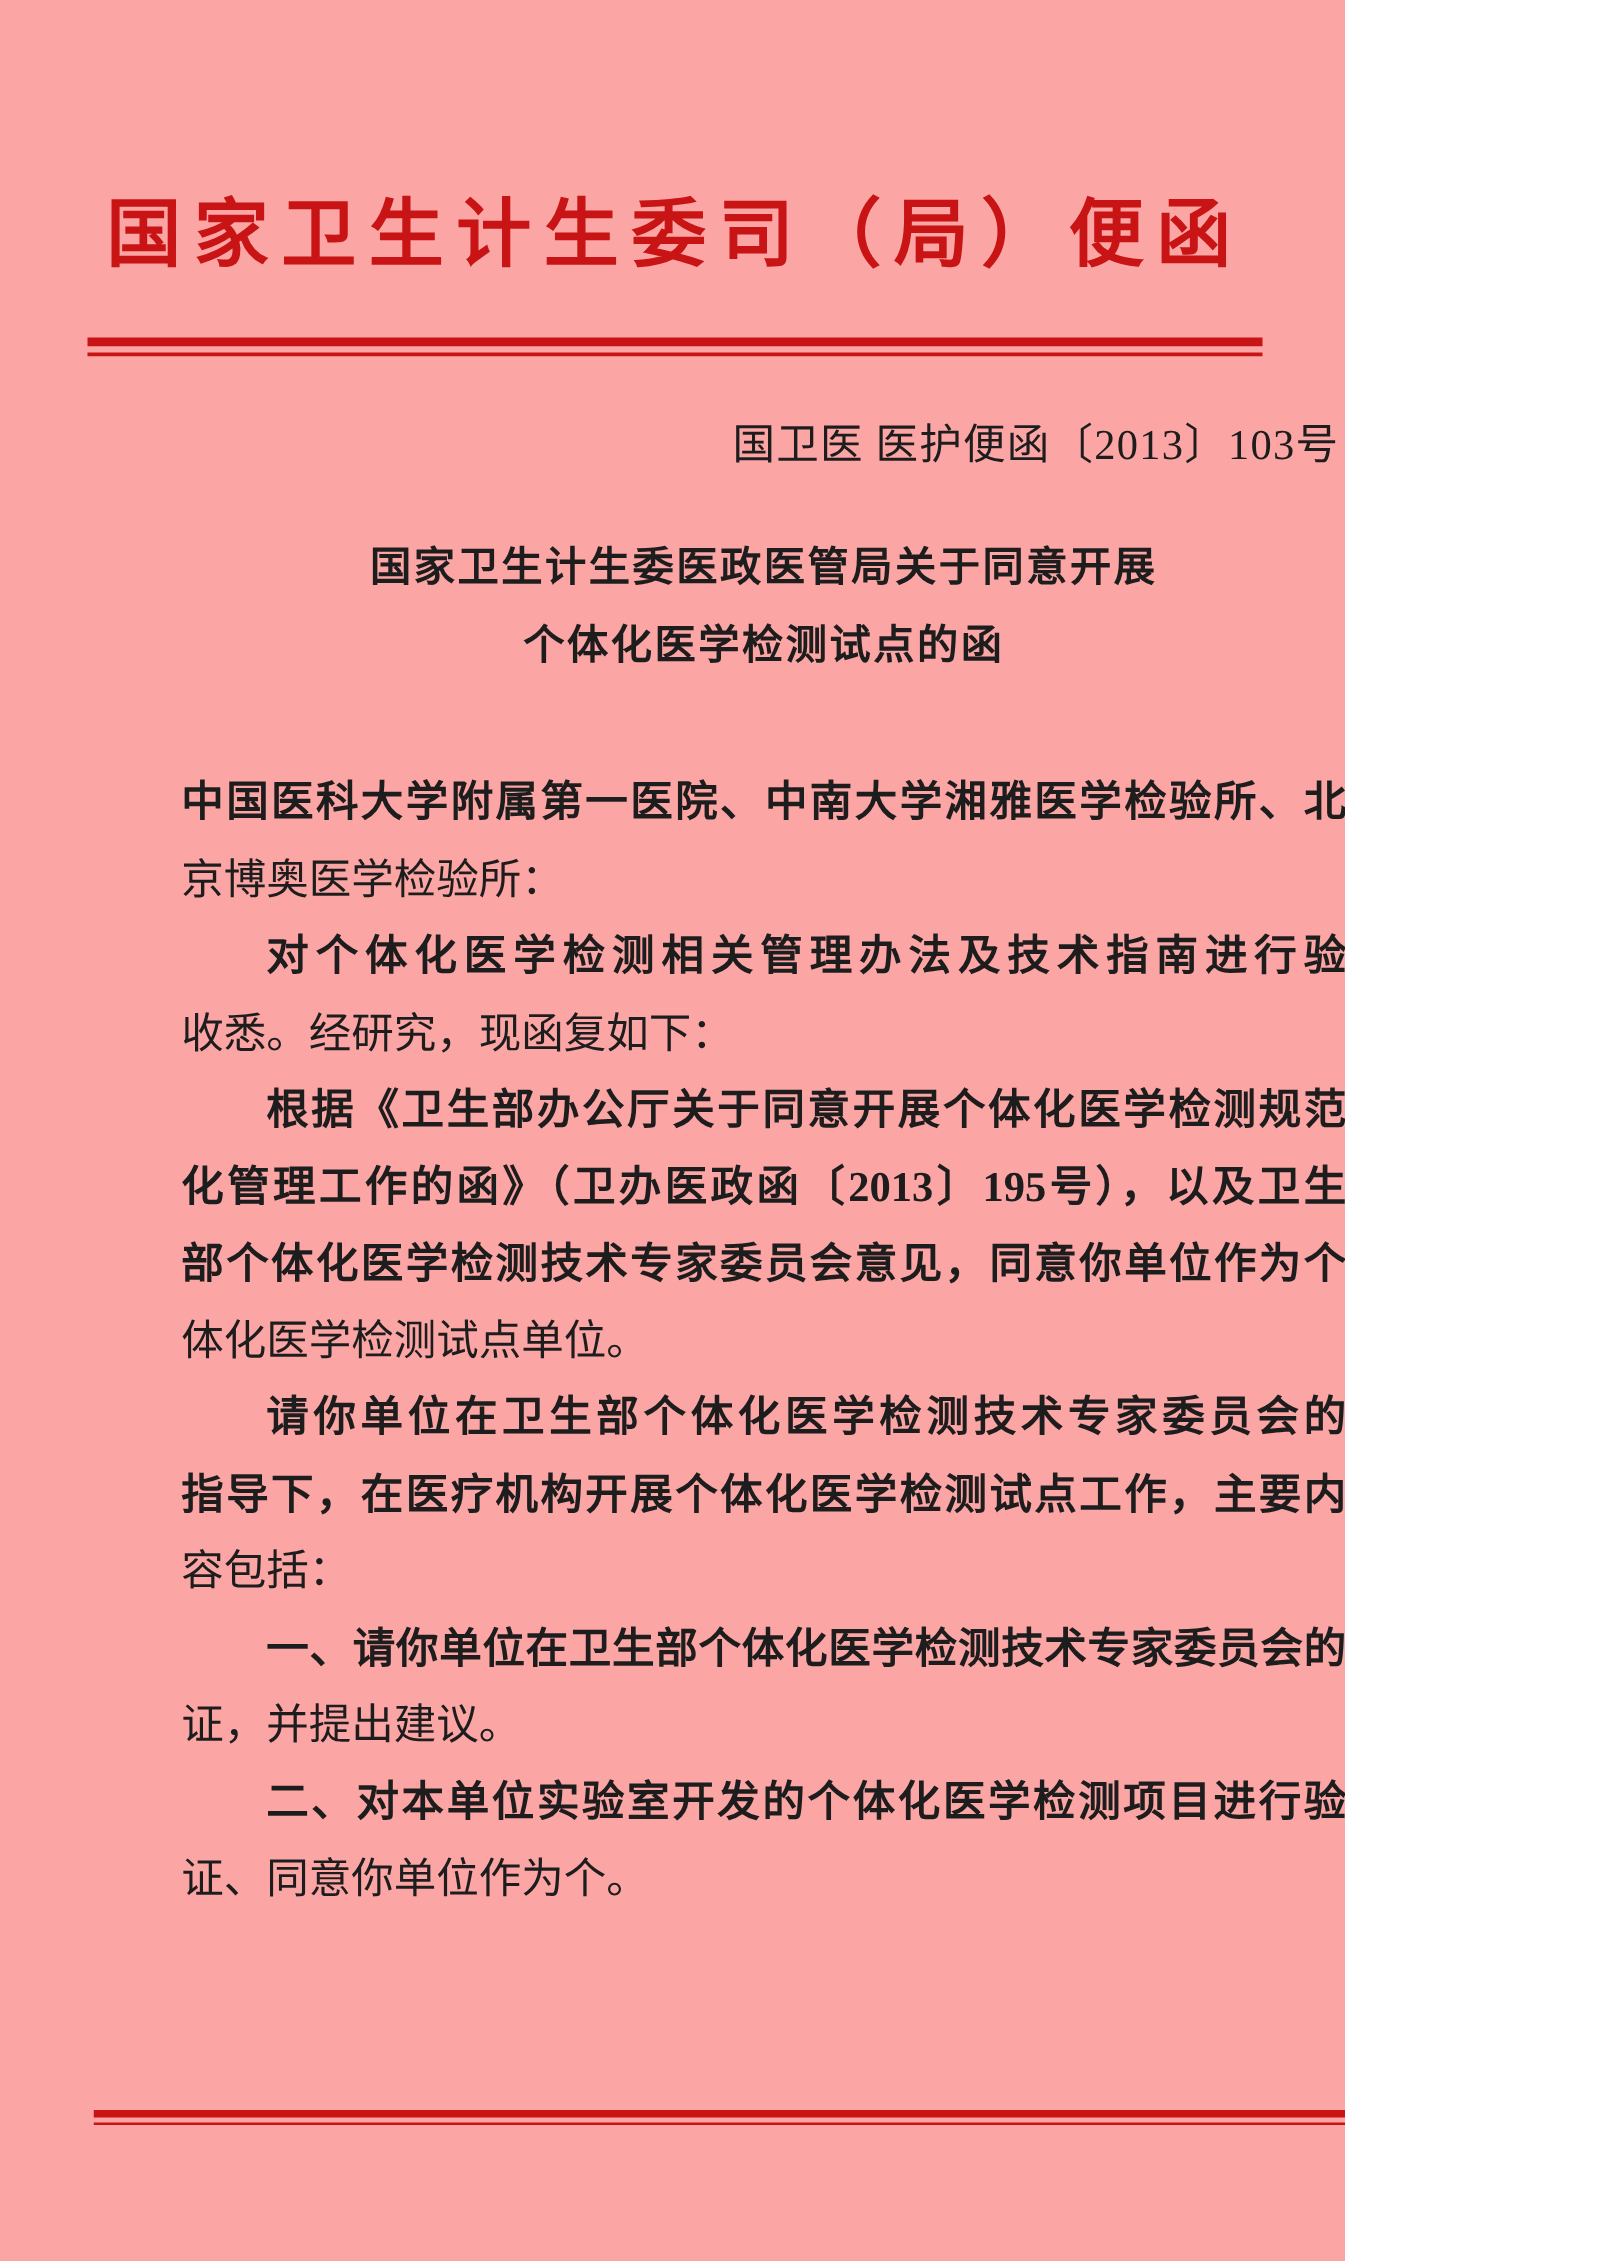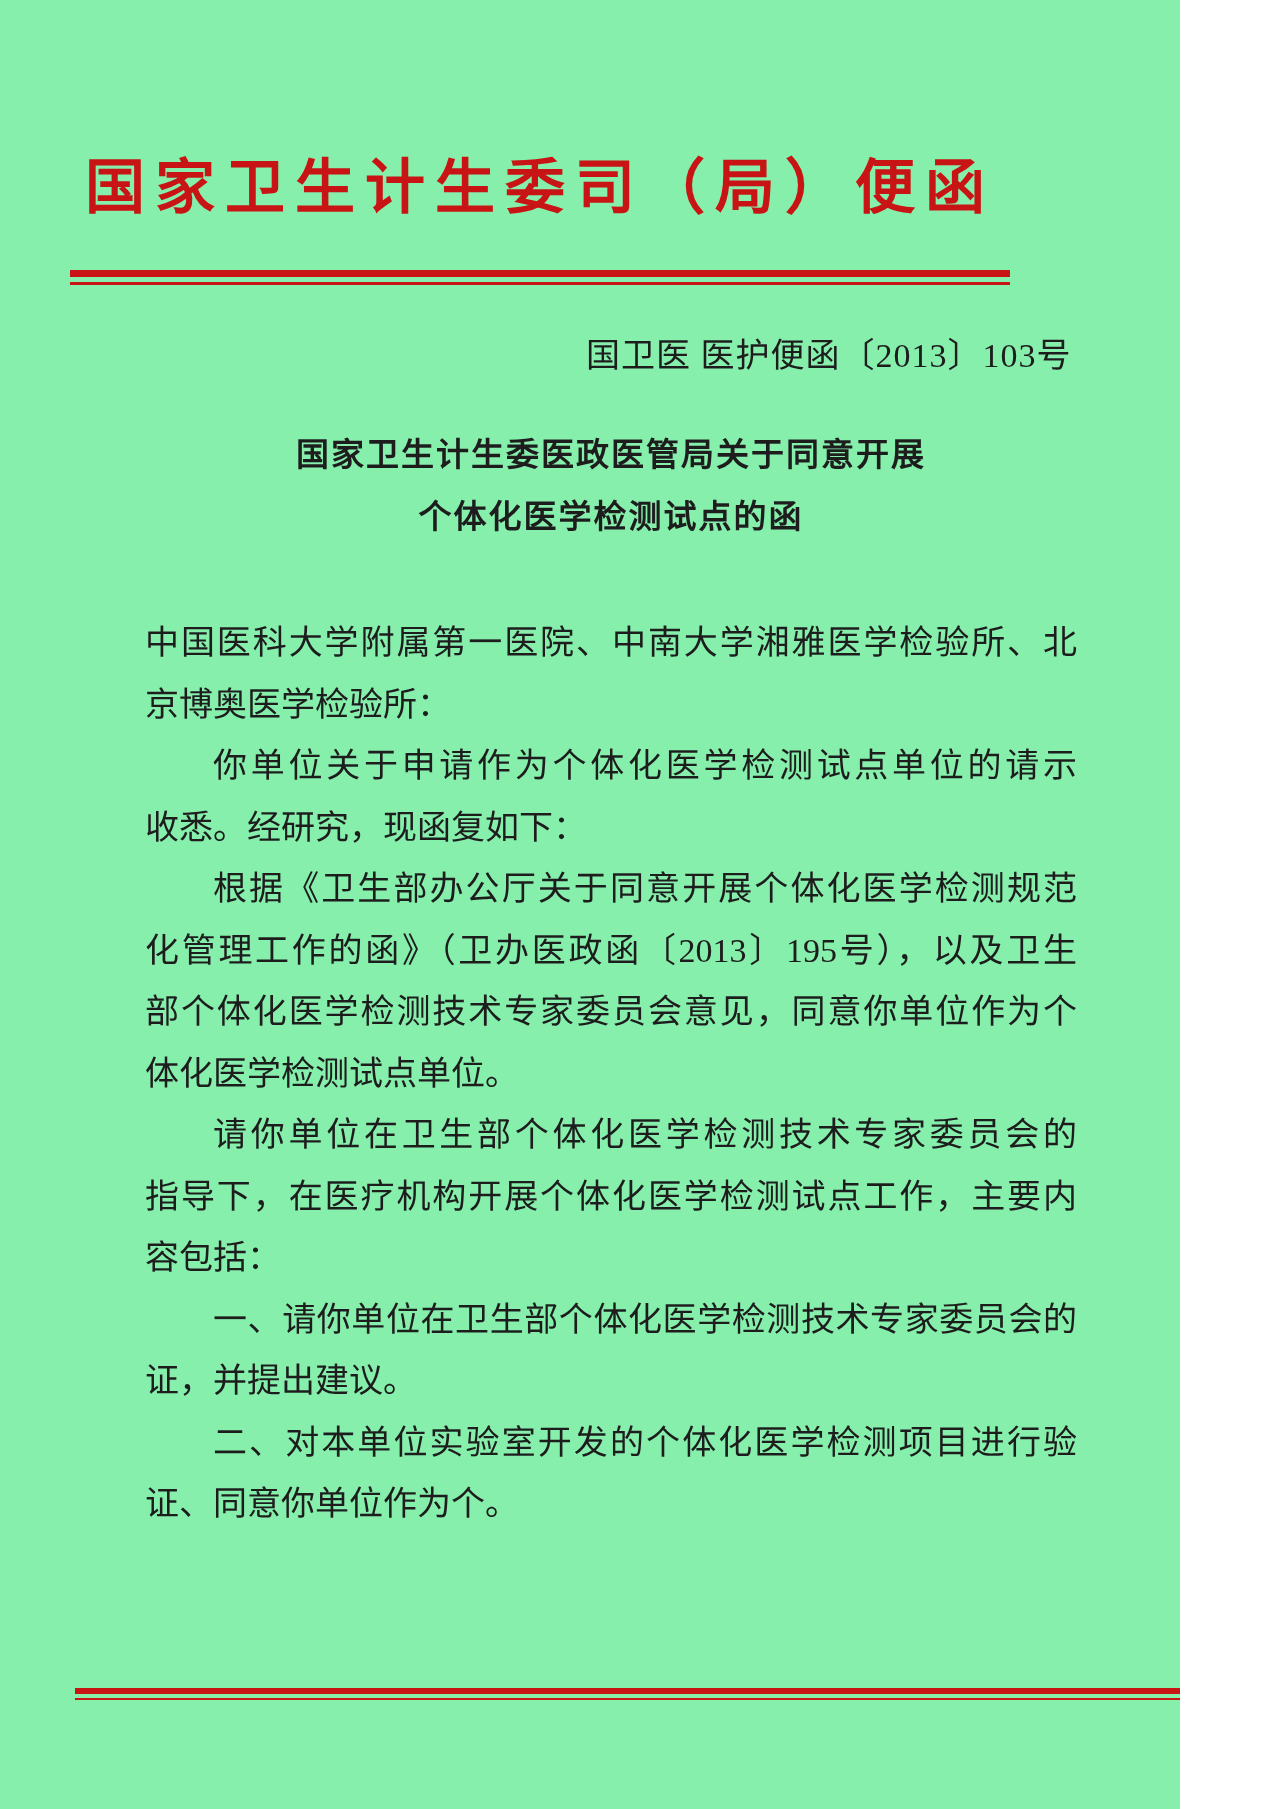--- a/index.html
+++ b/index.html
@@ -6,23 +6,23 @@
     --red: #c81414;
     --ink: #1d1d1d;
   }
   * { box-sizing: border-box; }
   html, body {
     margin: 0; padding: 0;
     background: #ffffff;
   }
   .page {
     position: relative;
-    width: 1180px;
+    width: 1076px;
     height: 1809px;
-    background: #86efac;
+    background: #fca5a5;
     overflow: hidden;
     font-family: "Liberation Serif", "DejaVu Serif", serif;
     color: var(--ink, #1d1d1d);
   }
   
   .org-header {
     position: absolute;
     left: 70px; top: 138px;
     width: 940px;
     text-align: center;
@@ -70,20 +70,21 @@
   }
   .bline {
     line-height: 61.5px;
     height: 61.5px;
     white-space: nowrap;
   }
   .bline.fill {
     white-space: normal;
     text-align: justify;
     text-align-last: justify;
+    font-weight: bold;
   }
   .bline.indent { text-indent: 68px; }
   
   .rule-bottom {
     position: absolute;
     left: 75px; top: 1688px;
     width: 1135px;
   }
   .rule-bottom .rule-thick { height: 6px; background: var(--red, #c81414); }
   .rule-bottom .rule-thin  { height: 2px; margin-top: 4px; background: var(--red, #c81414); }
@@ -103,21 +104,21 @@
   <div class="doc-number">国卫医 医护便函〔2013〕103号</div>
 
   <div class="doc-title">
     <div>国家卫生计生委医政医管局关于同意开展</div>
     <div>个体化医学检测试点的函</div>
   </div>
 
   <div class="body-block">
     <div class="bline fill">中国医科大学附属第一医院、中南大学湘雅医学检验所、北</div>
     <div class="bline">京博奥医学检验所：</div>
-    <div class="bline indent fill">你单位关于申请作为个体化医学检测试点单位的请示</div>
+    <div class="bline indent fill">对个体化医学检测相关管理办法及技术指南进行验</div>
     <div class="bline">收悉。经研究，现函复如下：</div>
     <div class="bline indent fill">根据《卫生部办公厅关于同意开展个体化医学检测规范</div>
     <div class="bline fill">化管理工作的函》（卫办医政函〔2013〕195号），以及卫生</div>
     <div class="bline fill">部个体化医学检测技术专家委员会意见，同意你单位作为个</div>
     <div class="bline">体化医学检测试点单位。</div>
     <div class="bline indent fill">请你单位在卫生部个体化医学检测技术专家委员会的</div>
     <div class="bline fill">指导下，在医疗机构开展个体化医学检测试点工作，主要内</div>
     <div class="bline">容包括：</div>
     <div class="bline indent fill">一、请你单位在卫生部个体化医学检测技术专家委员会的</div>
     <div class="bline">证，并提出建议。</div>

